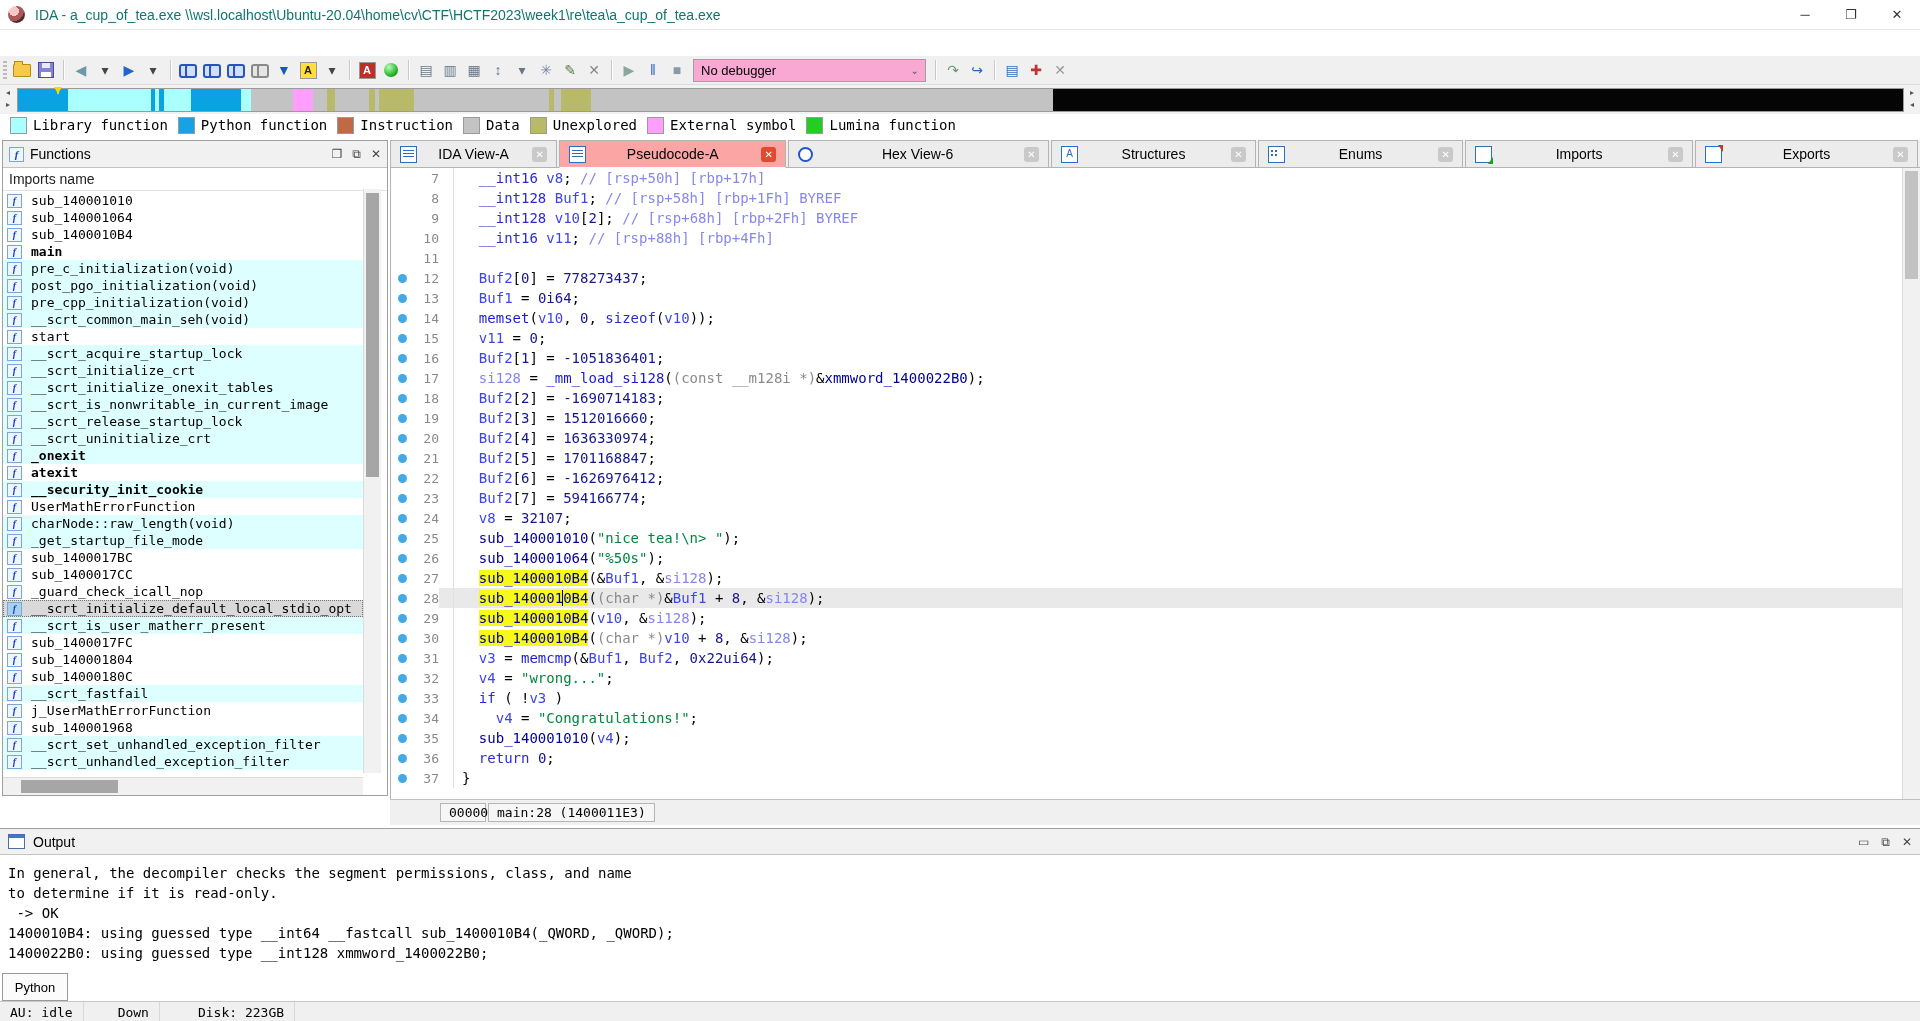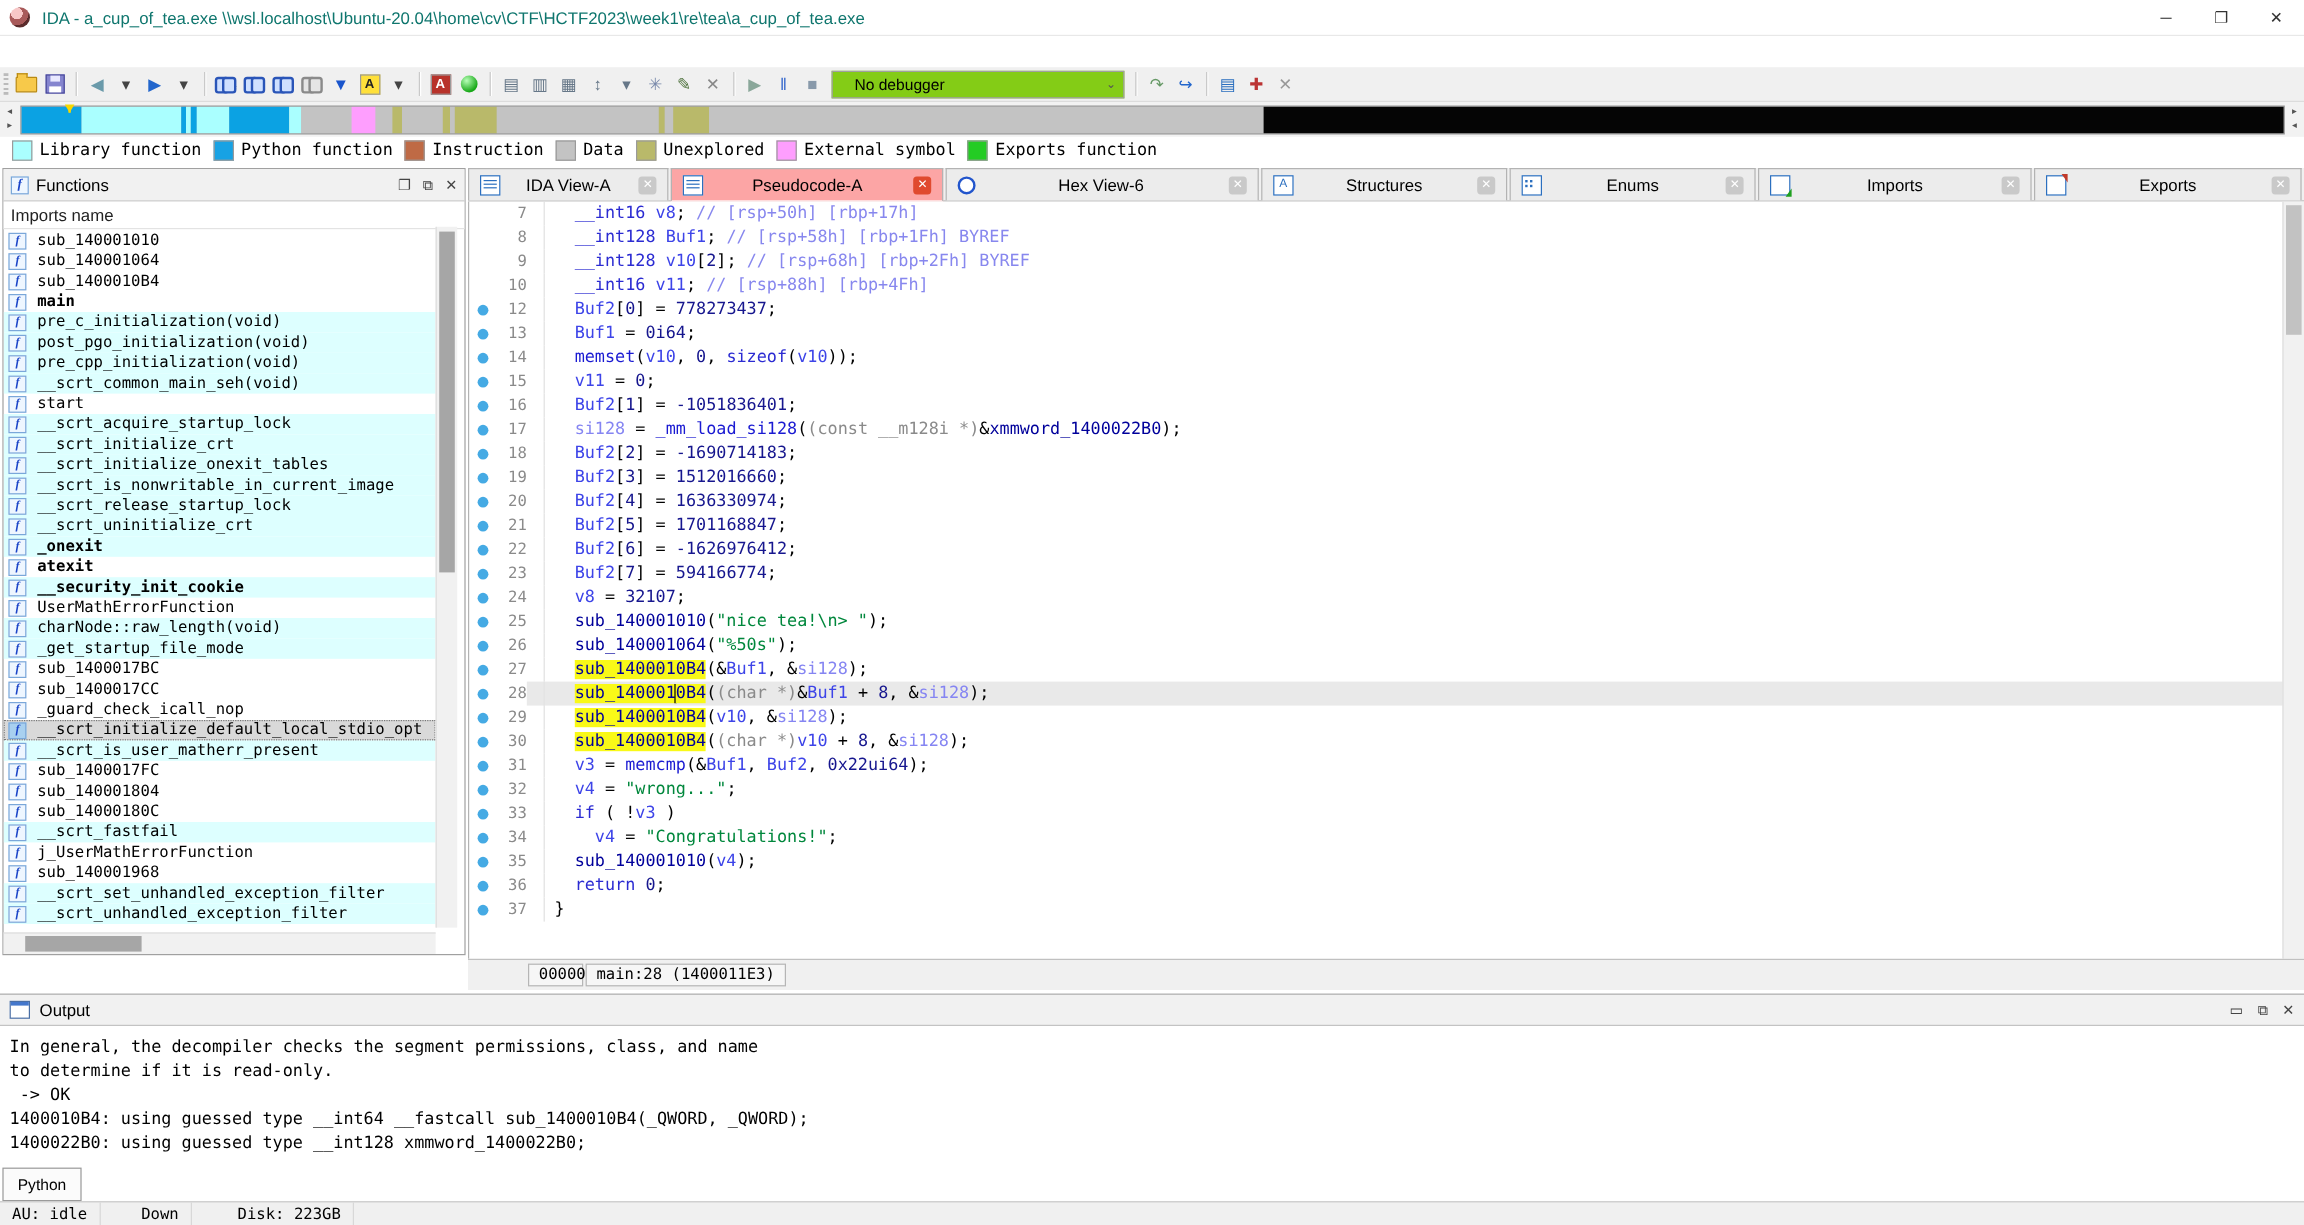--- a/index.html
+++ b/index.html
@@ -35,22 +35,22 @@
   .floppy:before{content:"";position:absolute;left:3px;top:0;width:8px;height:5px;background:#e8e8ff;}
   .floppy:after{content:"";position:absolute;left:2px;bottom:0;width:10px;height:5px;background:#fff;}
   .binoc{width:18px;height:12px;position:relative;}
   .binoc:before,.binoc:after{content:"";position:absolute;top:0;width:8px;height:10px;border:2px solid #2a55b8;border-radius:3px;background:#cfe0ff;}
   .binoc:before{left:0;} .binoc:after{right:0;}
   .binoc.gray:before,.binoc.gray:after{border-color:#8a8a8a;background:#e5e5e5;}
   .badge{position:absolute;right:0;bottom:-1px;font-size:7px;color:#333;background:#f0f0f0;line-height:7px;}
   .abox{width:15px;height:15px;display:flex;align-items:center;justify-content:center;
         font-weight:bold;font-size:11px;border:1px solid #999;}
   .ball{width:14px;height:14px;border-radius:50%;background:radial-gradient(circle at 35% 30%,#b8ffb8,#18a818 70%);}
-  .combo{height:21px;width:224px;background:#84cc16;border:1px solid #a0a0a0;display:flex;align-items:center;
-         font-size:13px;padding-left:18px;margin:0 4px;}
+  .combo{height:21px;width:224px;background:#f9a8d4;border:1px solid #a0a0a0;display:flex;align-items:center;
+         font-size:13px;padding-left:7px;margin:0 4px;}
   .combo .arrow{margin-left:auto;padding-right:6px;color:#555;font-size:10px;}
 
   
   .navrow{position:absolute;left:0;top:85px;width:1920px;height:29px;background:#f2f2f2;}
   .navarrows{position:absolute;top:3px;width:12px;height:22px;display:flex;flex-direction:column;
              justify-content:space-between;font-size:8px;color:#555;line-height:10px;text-align:center;}
   .navband{position:absolute;left:17px;top:3px;width:1885px;height:22px;background:#c3c3c3;
            border:1px solid #9a9a9a;overflow:visible;}
   .navseg{position:absolute;top:0;height:100%;}
   .navmarker{position:absolute;top:-2px;width:0;height:0;border-left:4px solid transparent;
@@ -302,21 +302,21 @@
       <div class="legitem">
         <span class="sq" style="background: rgb(185, 185, 106);"></span>
         <span>Unexplored</span>
       </div>
       <div class="legitem">
         <span class="sq" style="background: rgb(254, 158, 254);"></span>
         <span>External symbol</span>
       </div>
       <div class="legitem">
         <span class="sq" style="background: rgb(36, 204, 36);"></span>
-        <span>Exports function</span>
+        <span>Lumina function</span>
       </div>
     </div>
 
   <div class="funcpanel">
     <div class="panelcaption">
       <span class="ficon">f</span>
       <span>Functions</span>
       <span class="cap-btns">
         <span>❐</span>
         <span>⧉</span>
@@ -507,20 +507,21 @@
         <span class="tabclose">✕</span>
       </div>
     </div>
 
   <div class="codepane">
     <div>
         <div class="code-line"><div class="dotcell"></div><div class="lineno">7</div><div class="linesep"></div><div class="linetext"><span class="tk-pl">  </span><span class="tk-ty">__int16</span><span class="tk-pl"> </span><span class="tk-vr">v8</span><span class="tk-pl">; </span><span class="tk-cm">// [rsp+50h] [rbp+17h]</span></div></div>
         <div class="code-line"><div class="dotcell"></div><div class="lineno">8</div><div class="linesep"></div><div class="linetext"><span class="tk-pl">  </span><span class="tk-ty">__int128</span><span class="tk-pl"> </span><span class="tk-vr">Buf1</span><span class="tk-pl">; </span><span class="tk-cm">// [rsp+58h] [rbp+1Fh] BYREF</span></div></div>
         <div class="code-line"><div class="dotcell"></div><div class="lineno">9</div><div class="linesep"></div><div class="linetext"><span class="tk-pl">  </span><span class="tk-ty">__int128</span><span class="tk-pl"> </span><span class="tk-vr">v10</span><span class="tk-pl">[</span><span class="tk-nm">2</span><span class="tk-pl">]; </span><span class="tk-cm">// [rsp+68h] [rbp+2Fh] BYREF</span></div></div>
         <div class="code-line"><div class="dotcell"></div><div class="lineno">10</div><div class="linesep"></div><div class="linetext"><span class="tk-pl">  </span><span class="tk-ty">__int16</span><span class="tk-pl"> </span><span class="tk-vr">v11</span><span class="tk-pl">; </span><span class="tk-cm">// [rsp+88h] [rbp+4Fh]</span></div></div>
+        <div class="code-line"><div class="dotcell"></div><div class="lineno">11</div><div class="linesep"></div><div class="linetext"></div></div>
         <div class="code-line"><div class="dotcell"><div class="dot"></div></div><div class="lineno">12</div><div class="linesep"></div><div class="linetext"><span class="tk-pl">  </span><span class="tk-vr">Buf2</span><span class="tk-pl">[</span><span class="tk-nm">0</span><span class="tk-pl">] = </span><span class="tk-nm">778273437</span><span class="tk-pl">;</span></div></div>
         <div class="code-line"><div class="dotcell"><div class="dot"></div></div><div class="lineno">13</div><div class="linesep"></div><div class="linetext"><span class="tk-pl">  </span><span class="tk-vr">Buf1</span><span class="tk-pl"> = </span><span class="tk-nm">0i64</span><span class="tk-pl">;</span></div></div>
         <div class="code-line"><div class="dotcell"><div class="dot"></div></div><div class="lineno">14</div><div class="linesep"></div><div class="linetext"><span class="tk-pl">  </span><span class="tk-lb">memset</span><span class="tk-pl">(</span><span class="tk-vr">v10</span><span class="tk-pl">, </span><span class="tk-nm">0</span><span class="tk-pl">, </span><span class="tk-ty">sizeof</span><span class="tk-pl">(</span><span class="tk-vr">v10</span><span class="tk-pl">));</span></div></div>
         <div class="code-line"><div class="dotcell"><div class="dot"></div></div><div class="lineno">15</div><div class="linesep"></div><div class="linetext"><span class="tk-pl">  </span><span class="tk-vr">v11</span><span class="tk-pl"> = </span><span class="tk-nm">0</span><span class="tk-pl">;</span></div></div>
         <div class="code-line"><div class="dotcell"><div class="dot"></div></div><div class="lineno">16</div><div class="linesep"></div><div class="linetext"><span class="tk-pl">  </span><span class="tk-vr">Buf2</span><span class="tk-pl">[</span><span class="tk-nm">1</span><span class="tk-pl">] = </span><span class="tk-nm">-1051836401</span><span class="tk-pl">;</span></div></div>
         <div class="code-line"><div class="dotcell"><div class="dot"></div></div><div class="lineno">17</div><div class="linesep"></div><div class="linetext"><span class="tk-pl">  </span><span class="tk-pv">si128</span><span class="tk-pl"> = </span><span class="tk-lb">_mm_load_si128</span><span class="tk-pl">(</span><span class="tk-cs">(const __m128i *)</span><span class="tk-pl">&amp;</span><span class="tk-fn">xmmword_1400022B0</span><span class="tk-pl">);</span></div></div>
         <div class="code-line"><div class="dotcell"><div class="dot"></div></div><div class="lineno">18</div><div class="linesep"></div><div class="linetext"><span class="tk-pl">  </span><span class="tk-vr">Buf2</span><span class="tk-pl">[</span><span class="tk-nm">2</span><span class="tk-pl">] = </span><span class="tk-nm">-1690714183</span><span class="tk-pl">;</span></div></div>
         <div class="code-line"><div class="dotcell"><div class="dot"></div></div><div class="lineno">19</div><div class="linesep"></div><div class="linetext"><span class="tk-pl">  </span><span class="tk-vr">Buf2</span><span class="tk-pl">[</span><span class="tk-nm">3</span><span class="tk-pl">] = </span><span class="tk-nm">1512016660</span><span class="tk-pl">;</span></div></div>
         <div class="code-line"><div class="dotcell"><div class="dot"></div></div><div class="lineno">20</div><div class="linesep"></div><div class="linetext"><span class="tk-pl">  </span><span class="tk-vr">Buf2</span><span class="tk-pl">[</span><span class="tk-nm">4</span><span class="tk-pl">] = </span><span class="tk-nm">1636330974</span><span class="tk-pl">;</span></div></div>
         <div class="code-line"><div class="dotcell"><div class="dot"></div></div><div class="lineno">21</div><div class="linesep"></div><div class="linetext"><span class="tk-pl">  </span><span class="tk-vr">Buf2</span><span class="tk-pl">[</span><span class="tk-nm">5</span><span class="tk-pl">] = </span><span class="tk-nm">1701168847</span><span class="tk-pl">;</span></div></div>

